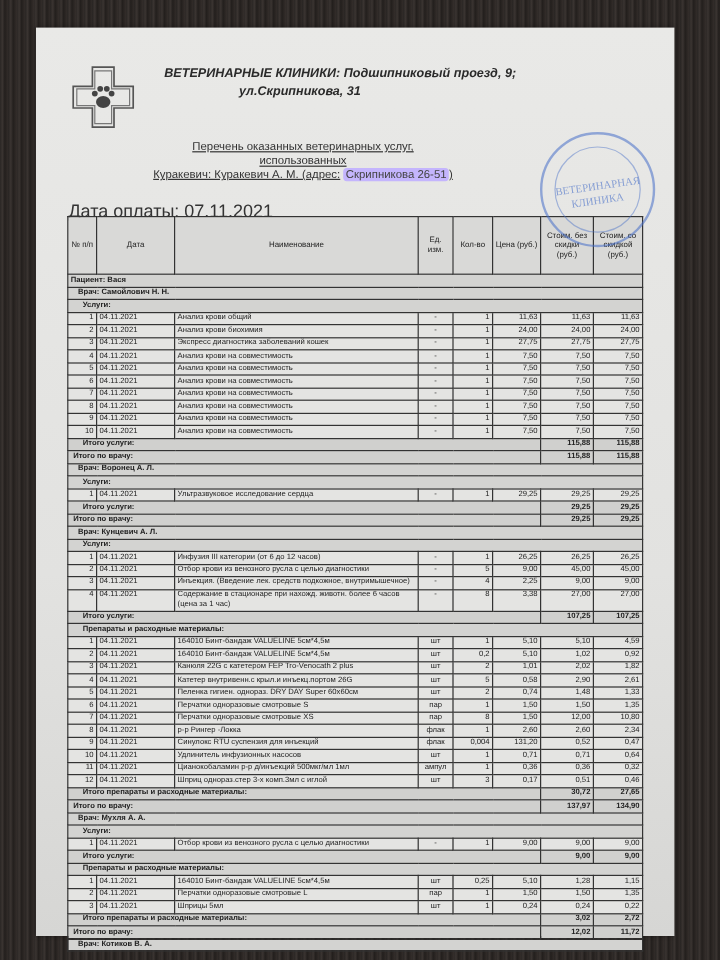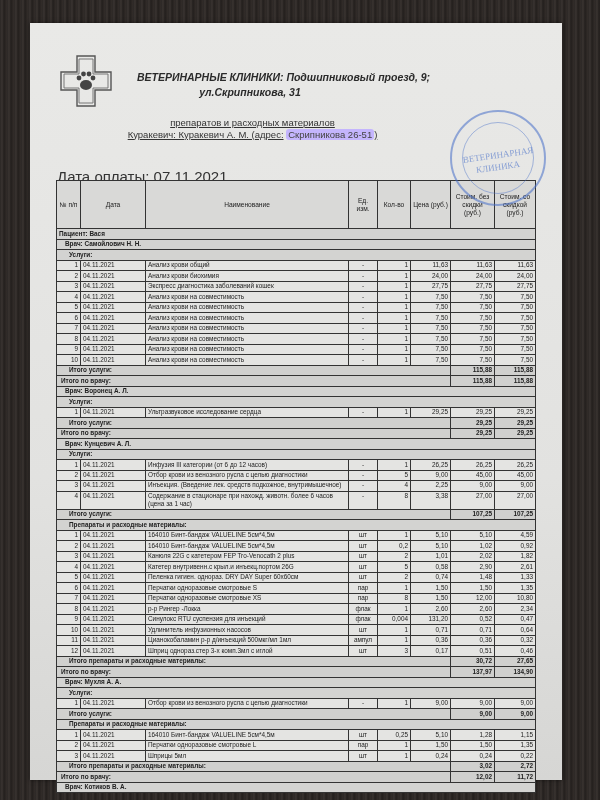--- a/index.html
+++ b/index.html
@@ -65,26 +65,26 @@
     <path d="M20 5 H34 V20 H49 V34 H34 V49 H20 V34 H5 V20 H20 Z" fill="none" stroke="#777" stroke-width="1"></path>
     <ellipse cx="27" cy="31" rx="6" ry="5" fill="#444"></ellipse>
     <circle cx="20" cy="24" r="2.4" fill="#444"></circle>
     <circle cx="24.5" cy="20" r="2.4" fill="#444"></circle>
     <circle cx="30" cy="20" r="2.4" fill="#444"></circle>
     <circle cx="34" cy="24" r="2.4" fill="#444"></circle>
   </svg>
 </div>
 
 <div class="hdr" style="top:54px;">
-  <div class="hdr-line" style="margin-left:-10px;width:347px;margin-top:16px;">ВЕТЕРИНАРНЫЕ КЛИНИКИ: Подшипниковый проезд, 9;</div>
+  <div class="hdr-line" style="margin-left:-10px;width:347px;">ВЕТЕРИНАРНЫЕ КЛИНИКИ: Подшипниковый проезд, 9;</div>
   <div class="hdr-line">ул.Скрипникова, 31</div>
 </div>
 
 <div class="title-block">
-  <div><span>препаратов и расходных материалов</span></div>
+  <div><span>Перечень оказанных ветеринарных услуг, использованных</span></div>
   <div>
     <span>Куракевич: Куракевич А. М. (адрес:</span>
     <span class="redact">Скрипникова 26-51</span><span>)</span>
   </div>
 </div>
 
 <div class="pay-date">Дата оплаты: 07.11.2021</div>
 
 <table class="doc">
   <colgroup>

